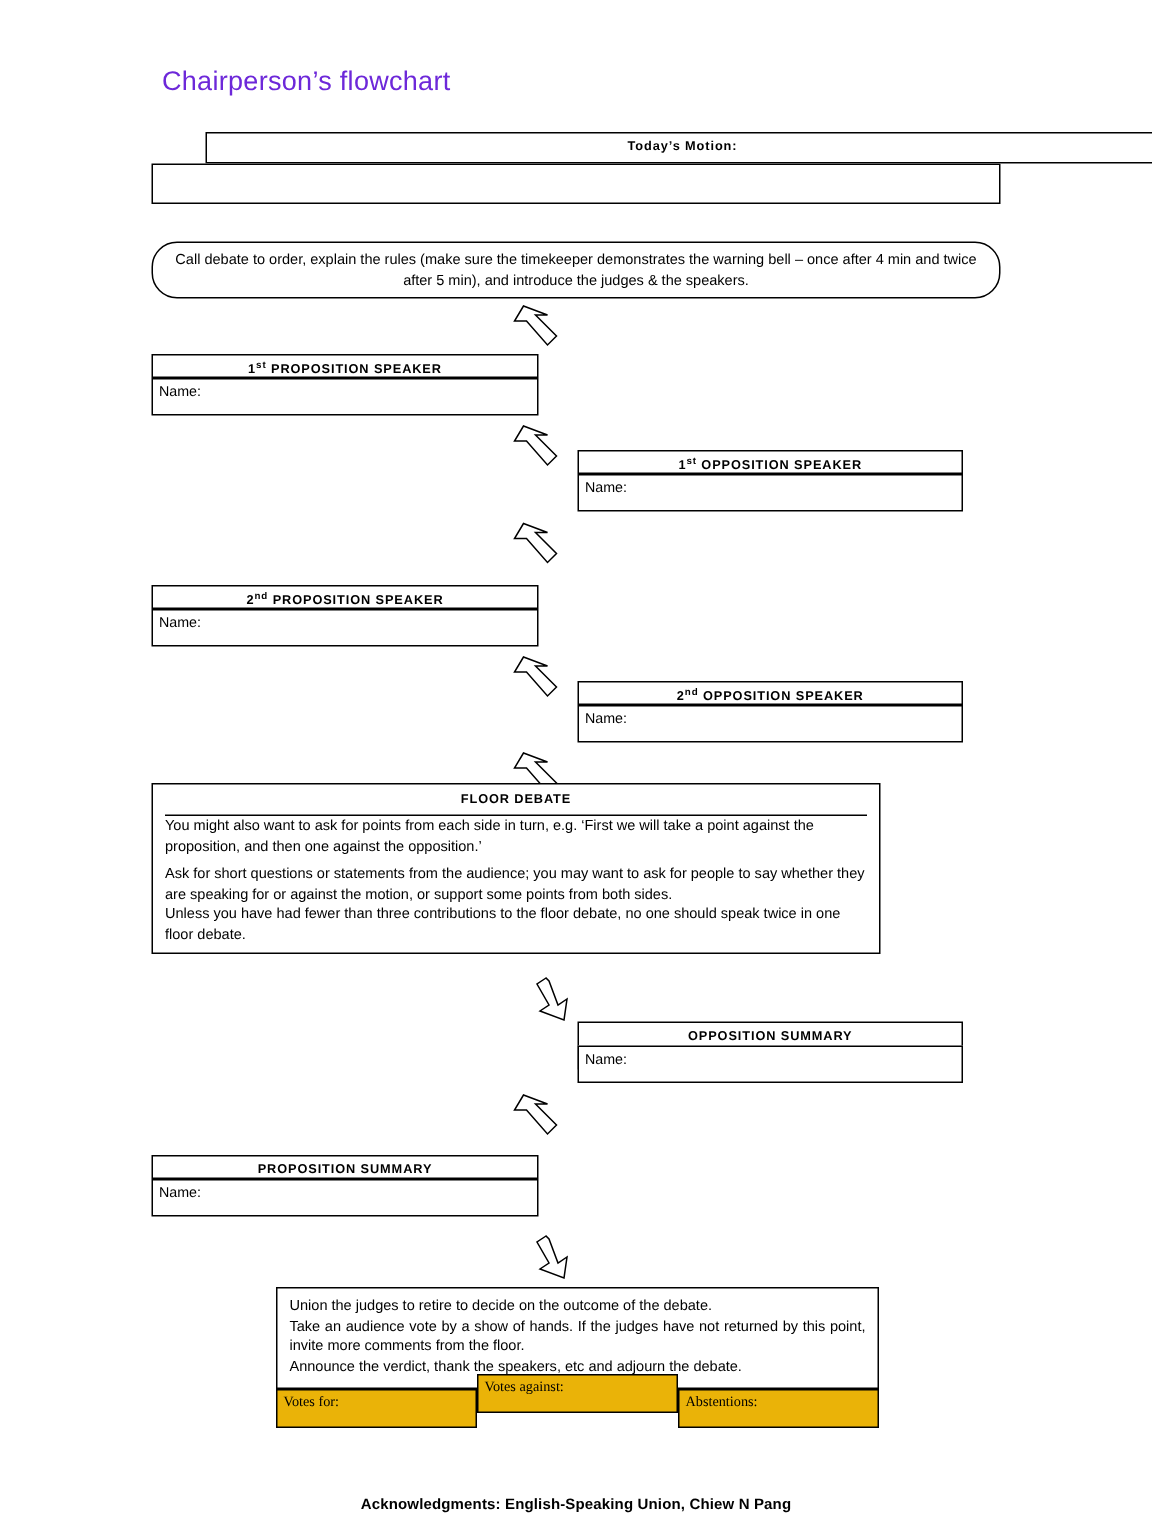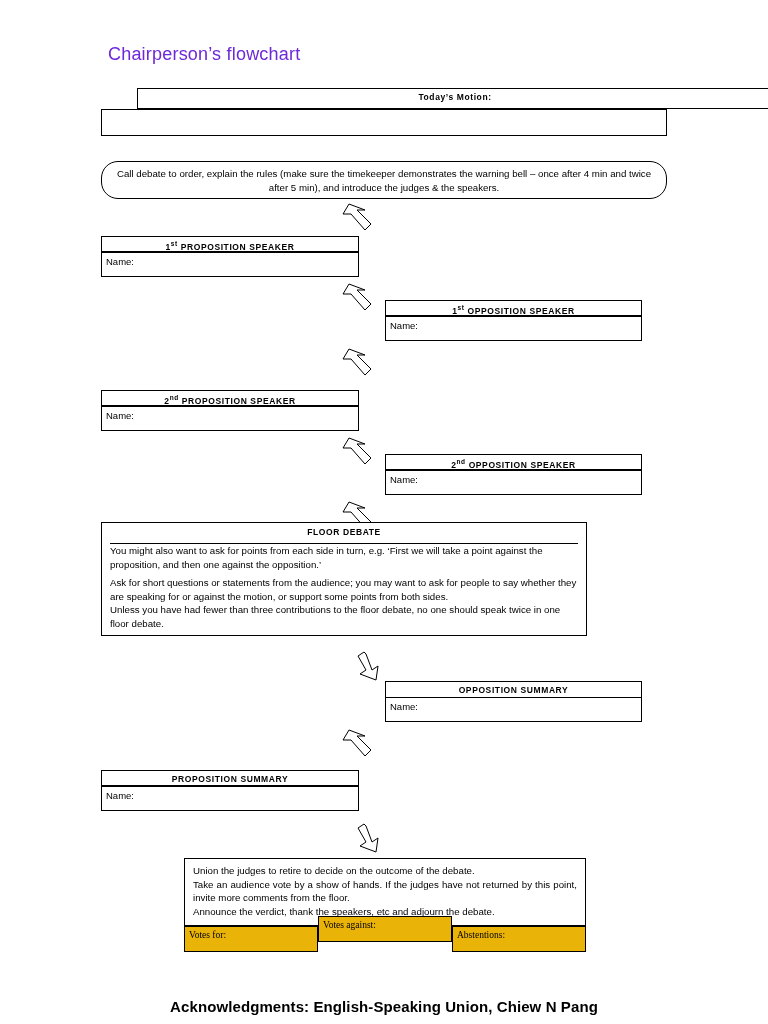--- a/index.html
+++ b/index.html
@@ -58,21 +58,21 @@
   sup { font-size: 6.5px; vertical-align: super; }
 
   
   .arrow {
     position: absolute;
   }
   .footer {
     position: absolute;
     width: 768px;
     text-align: center;
-    font-size: 15px;
+    font-size: 10px;
     font-weight: bold;
     letter-spacing: 0.1px;
   }
   .votes-cell {
     position: absolute;
     font-size: 9.5px;
     padding: 3px 0 0 4px;
     box-sizing: border-box;
     border: 1px solid #000;
     background: #eab308;

